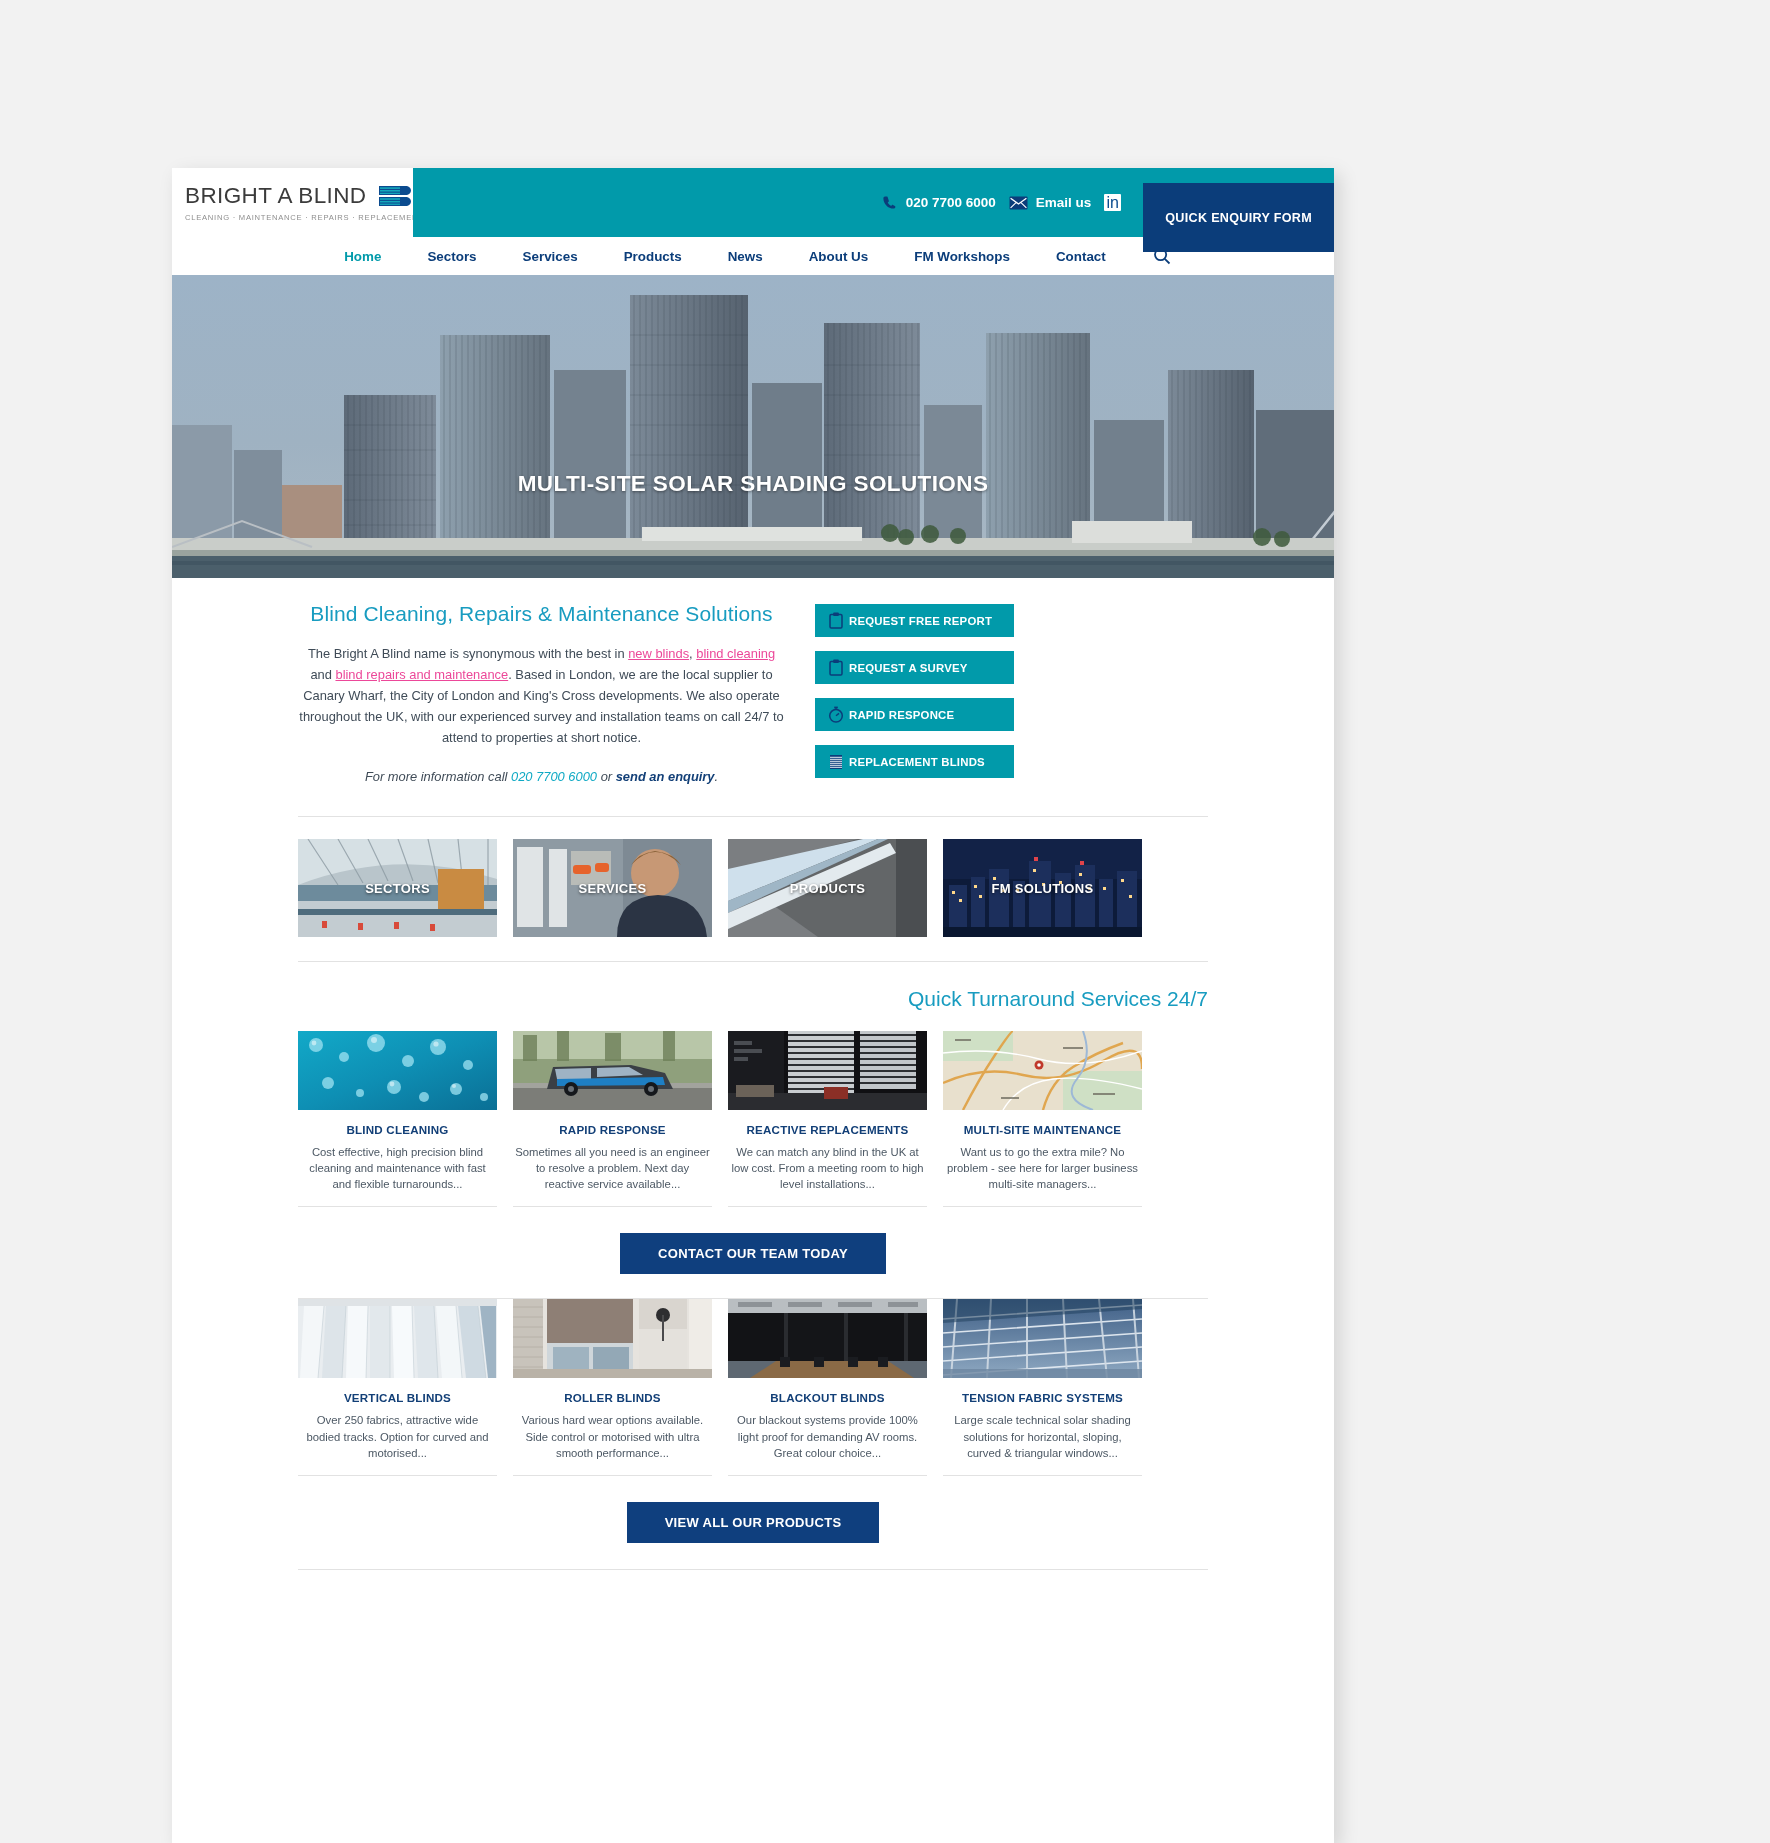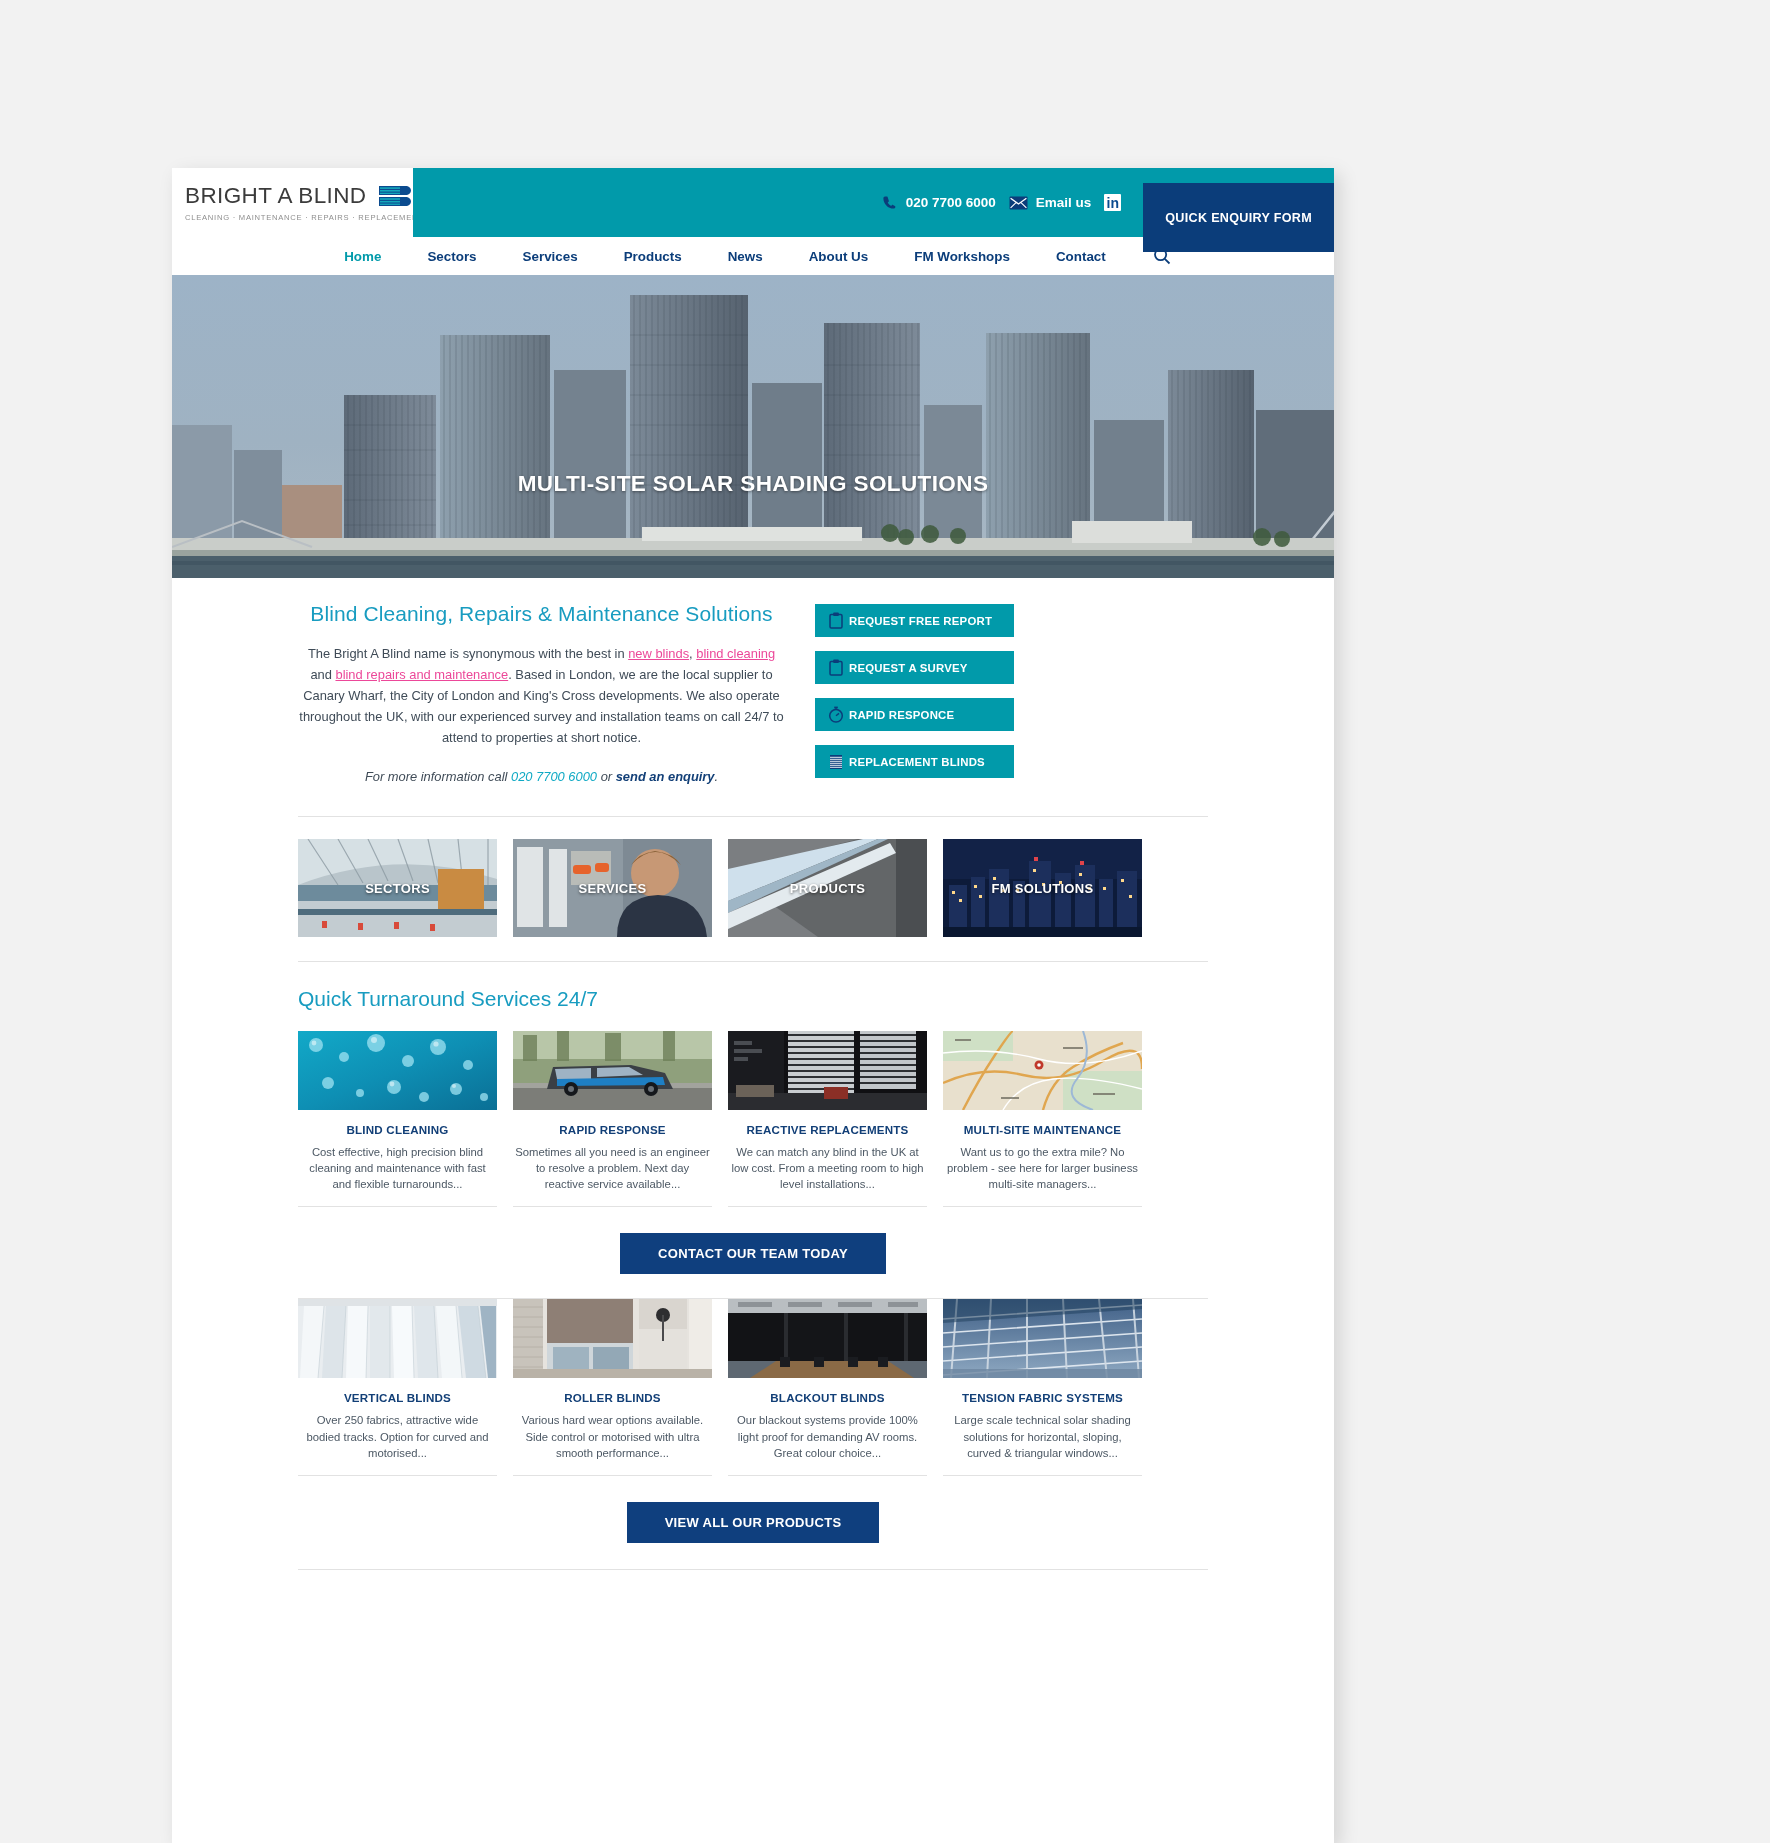--- a/index.html
+++ b/index.html
@@ -48,21 +48,21 @@
   .top-phone, .top-email {
     display: flex; align-items: center; gap: 8px;
     color: #ffffff; font-size: 13.5px; font-weight: bold; white-space: nowrap;
   }
   .top-ic { display: inline-flex; align-items: center; }
   .li-badge {
     width: 17px; height: 17px; background: #ffffff;
     display: inline-flex; align-items: center; justify-content: center;
     border-radius: 1px;
   }
-  .li-badge span { color: #0b4b8f; font-size: 14px; font-weight: bold; line-height: 1; }
+  .li-badge span { color: #0b4b8f; font-size: 16px; font-weight: normal; line-height: 1; }
   .quick-btn {
     background: #0b3d7a; color: #fff; height: 69px;
     display: flex; align-items: center; justify-content: center;
     padding: 0 22px; font-size: 12.6px; font-weight: bold;
     letter-spacing: 0.3px; white-space: nowrap; cursor: pointer; margin-top: 30px;
   }
 
   
   .nav {
     height: 38px; background: #fff; display: flex; align-items: center;
@@ -124,21 +124,21 @@
   .tile svg { position: absolute; inset: 0; width: 100%; height: 100%; }
   .tile-label {
     position: absolute; inset: 0; display: flex; align-items: center; justify-content: center;
     color: #fff; font-size: 13px; font-weight: bold; letter-spacing: 0.3px;
     text-shadow: 0 1px 3px rgba(0,0,0,0.6);
   }
 
   
   .sec-rule { height: 1px; background: #e2e2e2; margin-top: 24px; }
   .sec-title {
-    text-align: left; color: #189cc0; font-size: 21px; font-weight: 400;
+    text-align: right; color: #189cc0; font-size: 21px; font-weight: 400;
     margin: 25px 0 20px;
   }
   .cards { display: flex; gap: 16px; }
   .card { width: 199px; }
   .card-img { width: 199px; height: 79px; position: relative; overflow: hidden; cursor: pointer; }
   .card-img svg { position: absolute; inset: 0; width: 100%; height: 100%; }
   .card-title {
     text-align: center; color: #123f77; font-size: 11.6px; font-weight: bold;
     margin-top: 13px; letter-spacing: 0.2px;
   }

